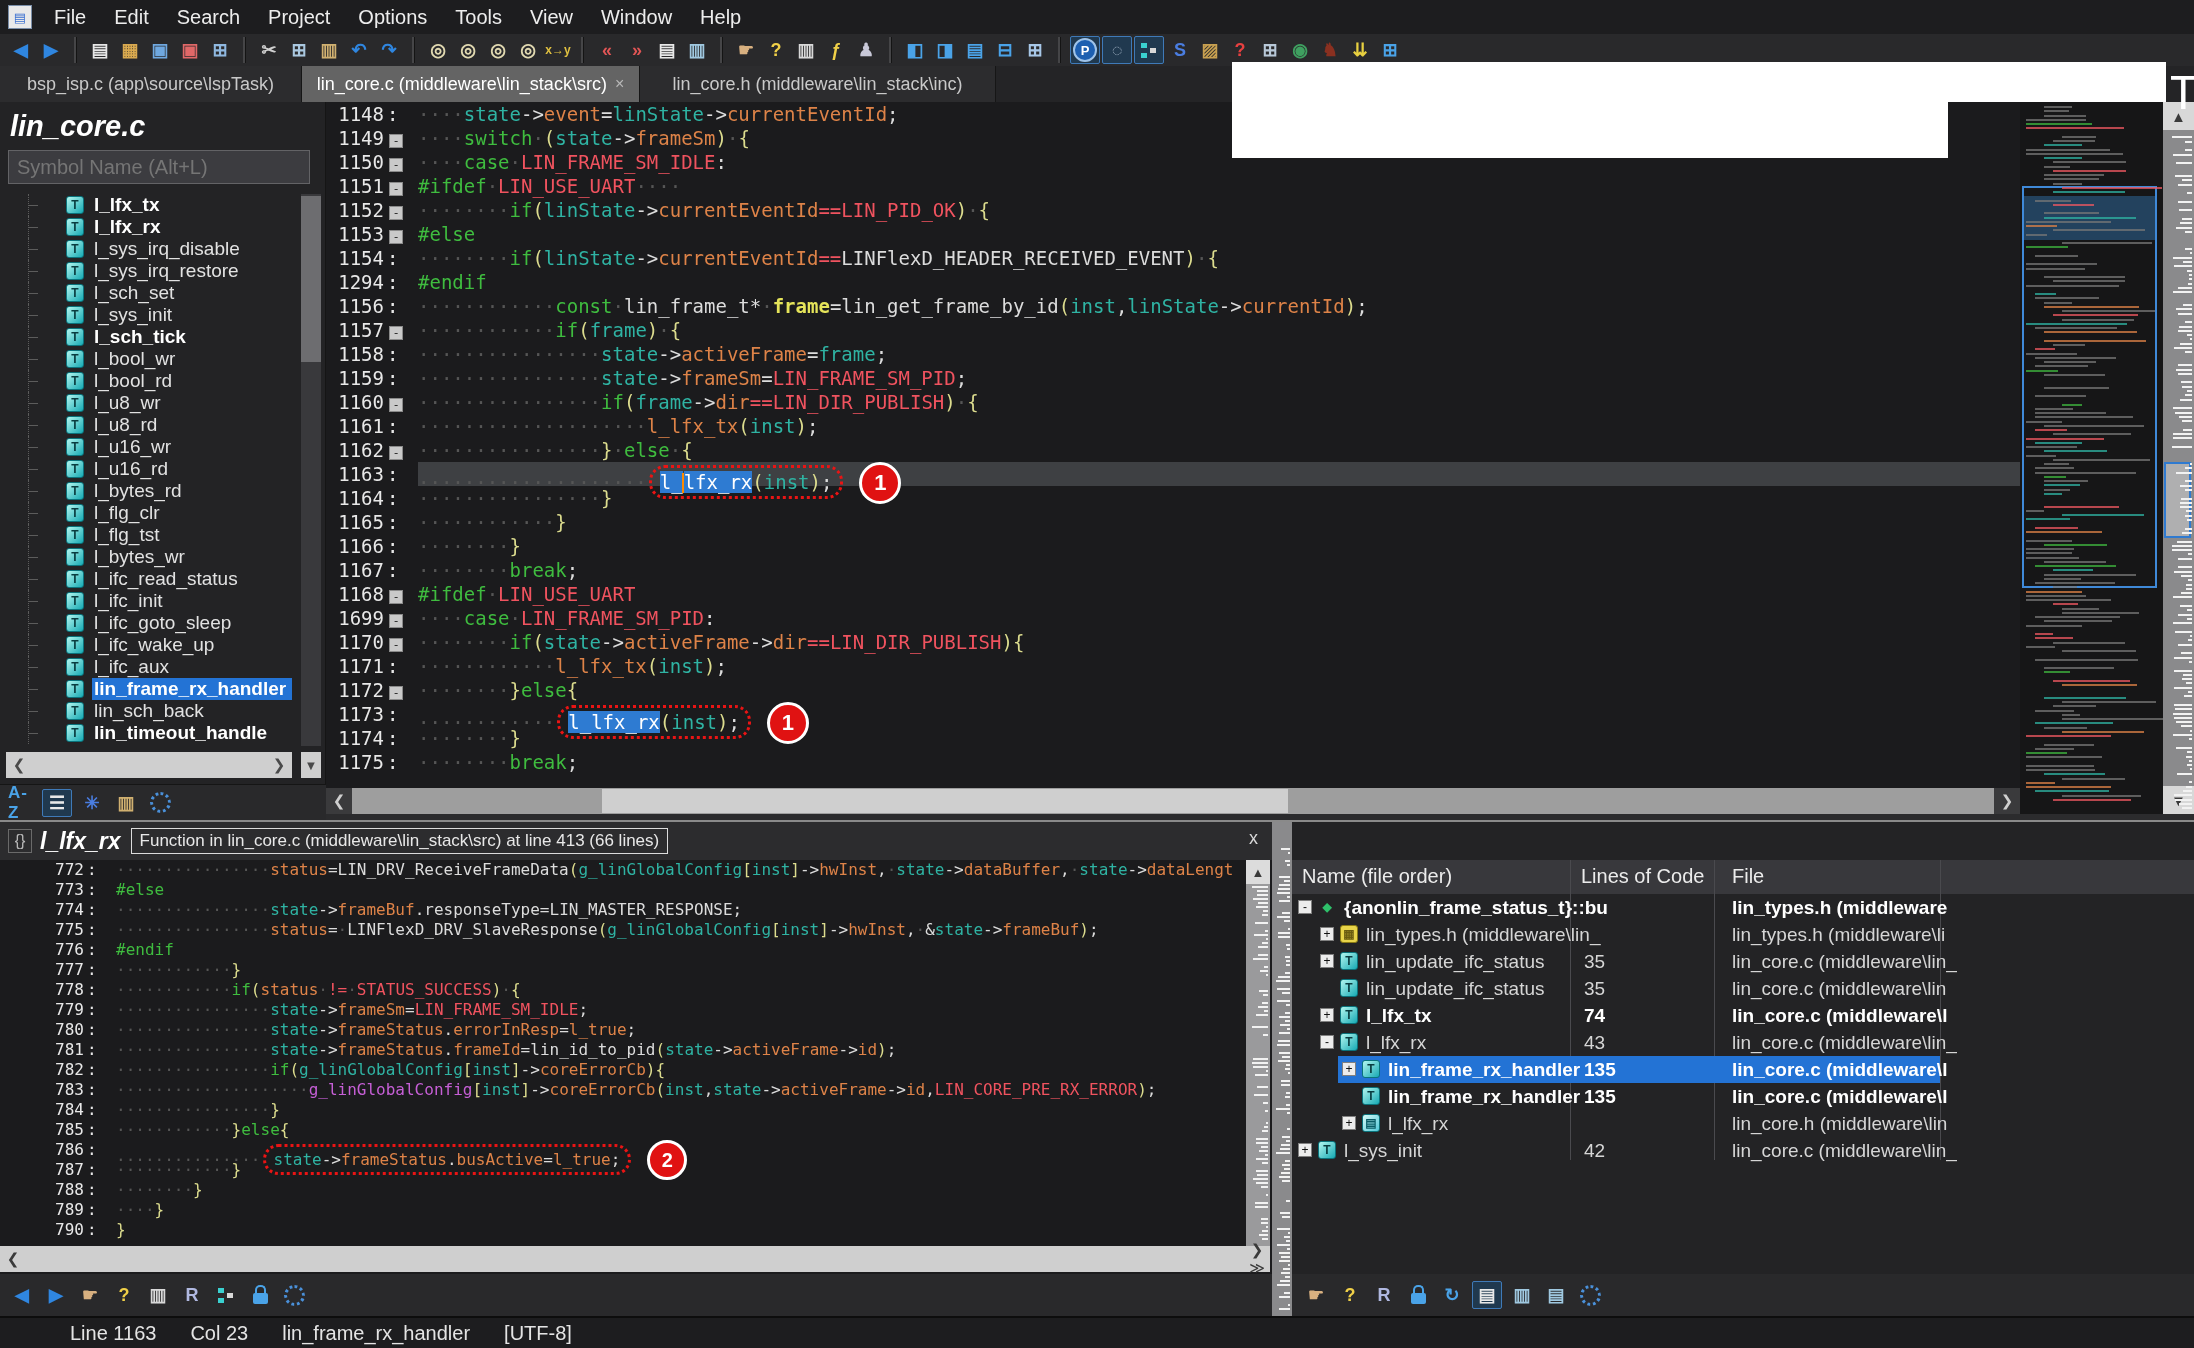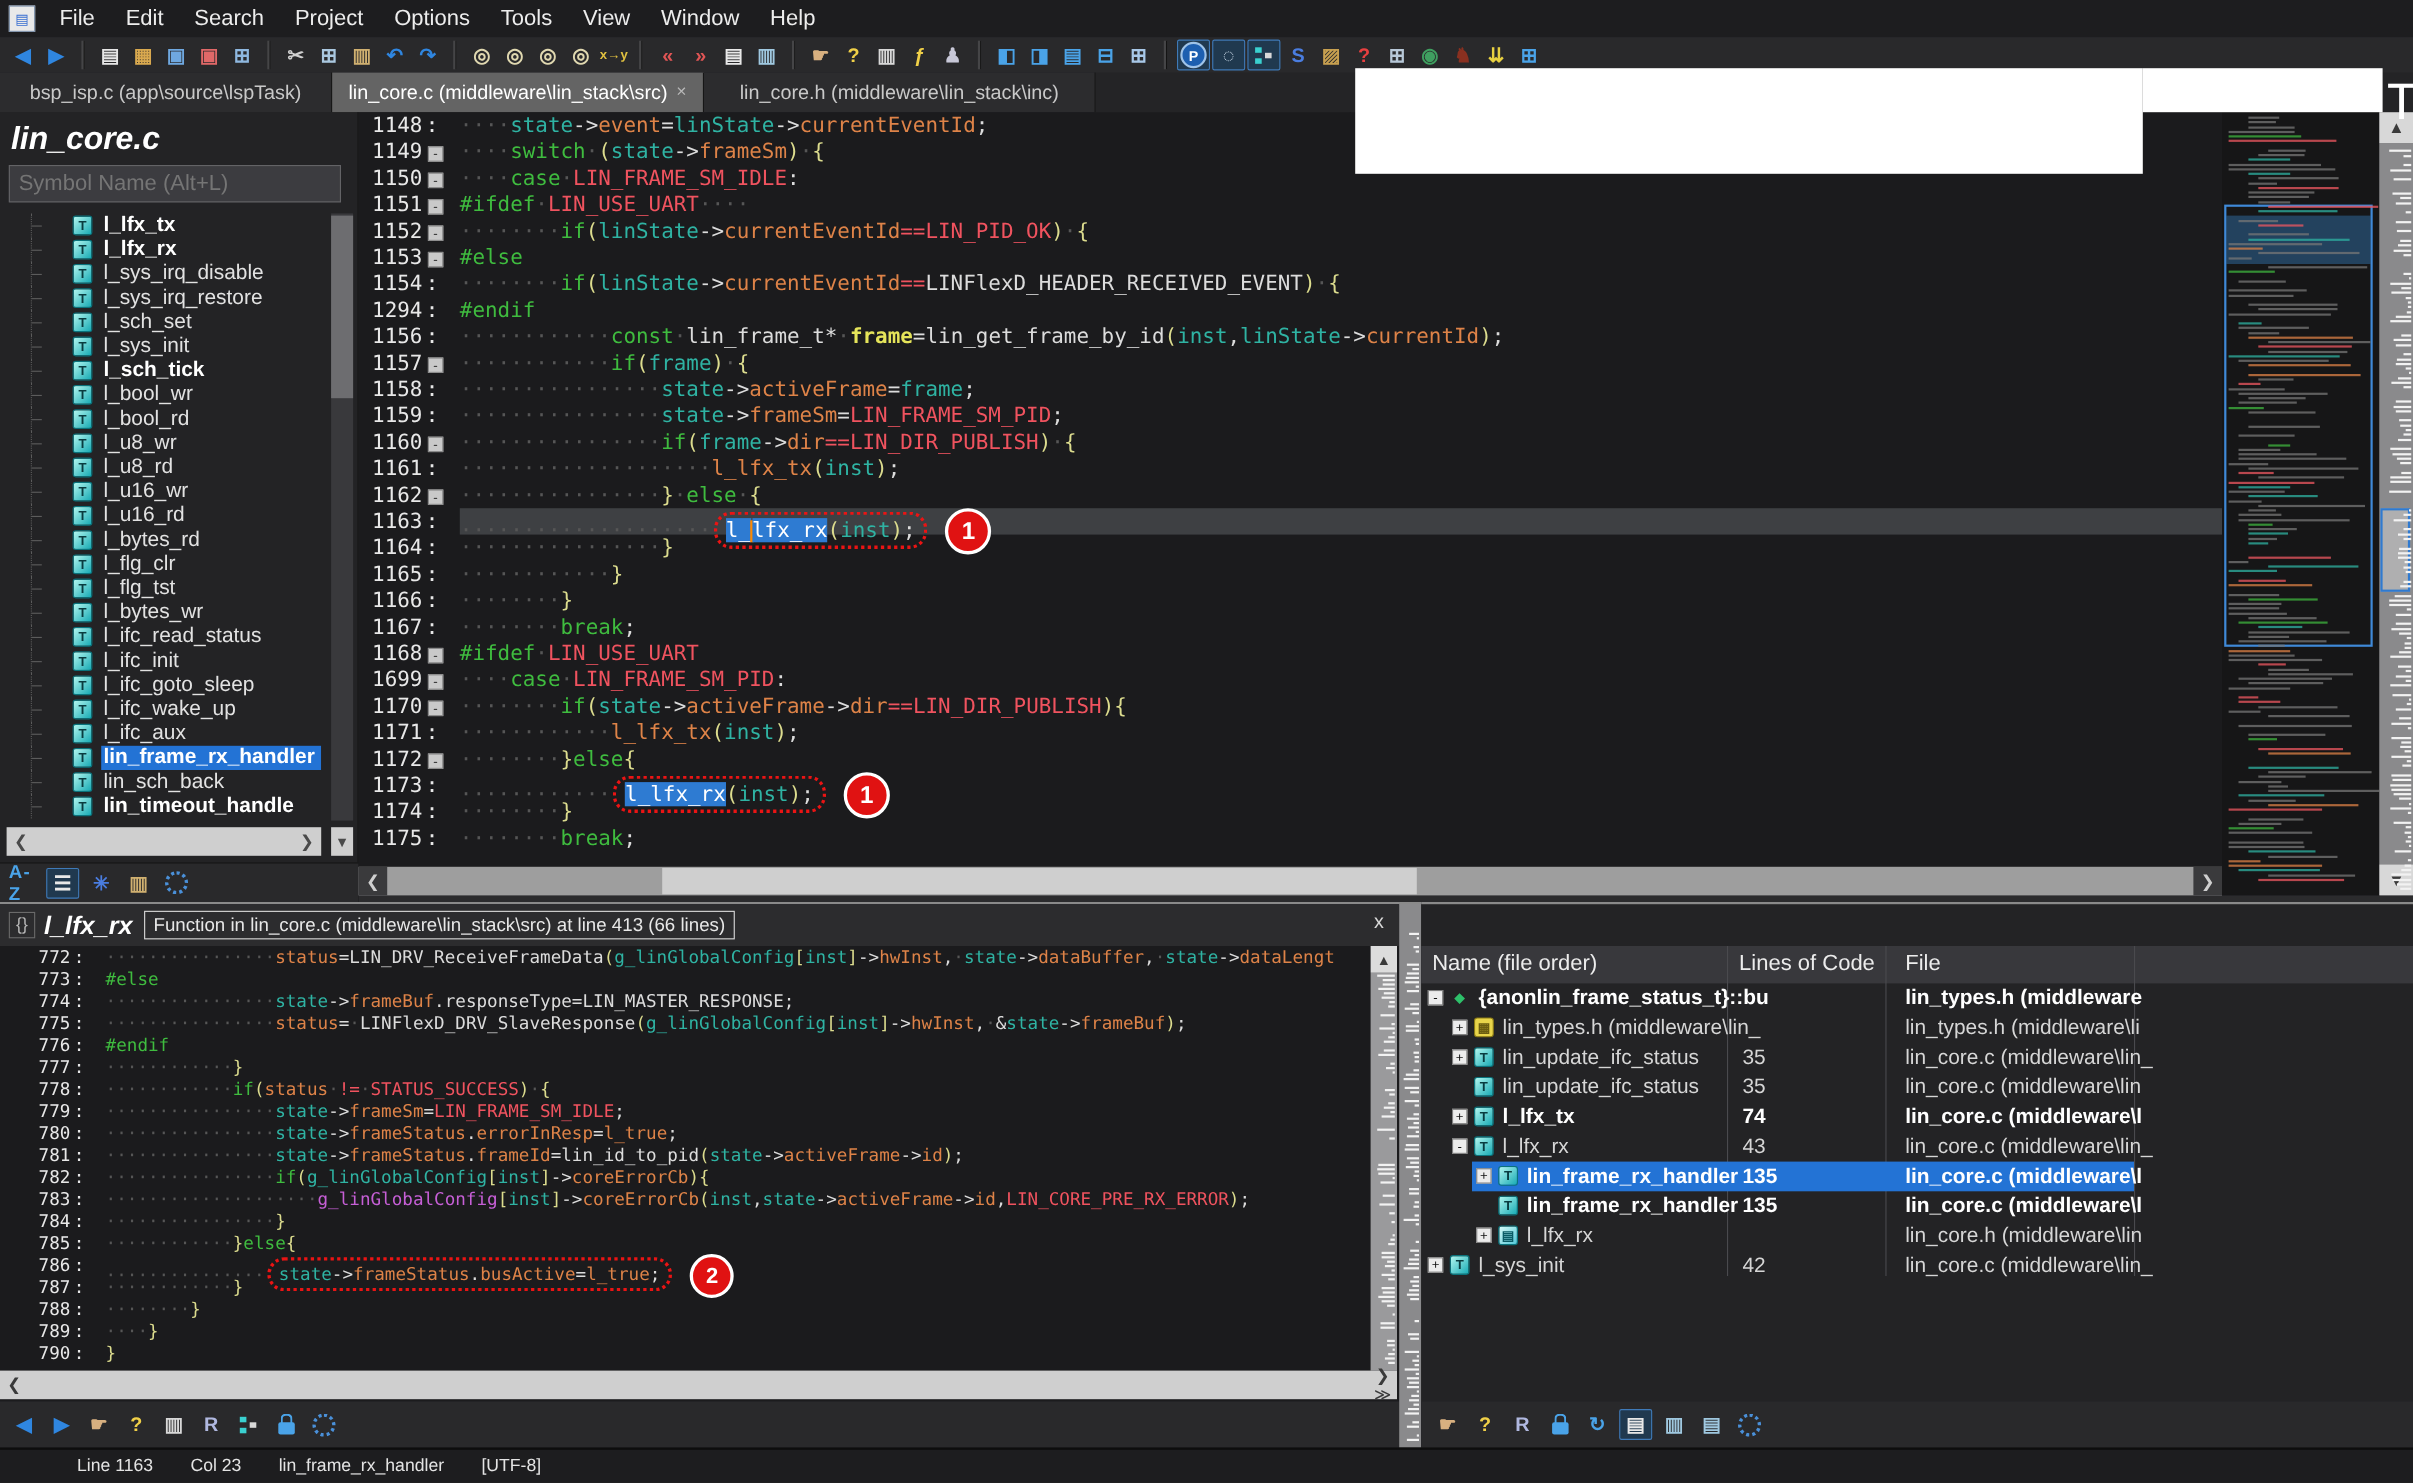--- a/index.html
+++ b/index.html
@@ -104,21 +104,21 @@
 
   
   .panel-preview{left:0;top:820px;width:1272px;height:496px;background:#1b1b1d;border-top:2px solid #8a8a8a;box-sizing:border-box;}
   .pv-header{position:absolute;left:0;top:0;width:1272px;height:38px;background:#2c2c2e;display:flex;align-items:center;}
   .pv-ico{width:22px;height:22px;margin:0 8px;color:#b8b8b8;font-size:16px;display:flex;align-items:center;justify-content:center;border:1px solid #6a6a6a;}
   .pv-sym{font-size:23px;font-weight:bold;font-style:italic;color:#fff;margin-right:10px;}
   .pv-desc{font-size:17px;color:#e8e8e8;border:1px solid #dcdcdc;padding:2px 8px;}
   .pv-close{position:absolute;right:14px;top:6px;color:#d8d8d8;font-size:18px;}
   .pv-code{position:absolute;left:0;top:38px;width:1246px;height:386px;overflow:hidden;}
   .pv-code .cl{height:20px;line-height:20px;font-size:16px;}
-  .pv-code .cl .g{flex:0 0 96px;}
+  .pv-code .cl .g{flex:0 0 96px;margin-left:20px;}
   .pv-code .cl .g .num{width:64px;}
   .pv-code .badge{width:34px;height:34px;line-height:34px;font-size:20px;}
   .pv-vscroll{position:absolute;left:1246px;top:38px;width:24px;height:386px;background:#9a9a9c;overflow:hidden;}
   .pv-vbtn{position:absolute;left:0;top:0;width:24px;height:24px;background:#dcdcdc;color:#3a3a3a;font-size:13px;
      display:flex;align-items:center;justify-content:center;}
   .pv-hscroll{position:absolute;left:0;top:424px;width:1270px;height:26px;background:#cfcfcf;display:flex;
      align-items:center;justify-content:space-between;color:#3a3a3a;font-size:15px;}
   .pv-toolbar{position:absolute;left:0;top:452px;width:1272px;height:42px;background:#29292b;display:flex;
      align-items:center;gap:6px;padding-left:8px;box-sizing:border-box;}
   .splitter{left:1272px;top:820px;width:20px;height:496px;background:#8a8a8c;overflow:hidden;border-top:2px solid #8a8a8a;box-sizing:border-box;}
@@ -144,21 +144,21 @@
   .rel-row .loc{position:absolute;left:292px;}
   .rel-row .fil{position:absolute;left:440px;}
   .rel-row.bold .nm,.rel-row.bold .loc,.rel-row.bold .fil{font-weight:bold;color:#fff;}
   .rel-row.selected{background:linear-gradient(90deg,transparent 0 46px,#2373d5 46px 648px,transparent 648px);}
   .rel-row.selected .nm,.rel-row.selected .loc,.rel-row.selected .fil{color:#fff;font-weight:bold;}
   .rel-toolbar{position:absolute;left:0;top:452px;width:902px;height:42px;background:#29292b;display:flex;
      align-items:center;gap:6px;padding-left:10px;box-sizing:border-box;}
 
   
   .statusbar{left:0;top:1316px;width:2194px;height:32px;background:#1d1d1f;border-top:2px solid #0d0d0d;
-     display:flex;align-items:center;font-size:16px;color:#e4e4e4;box-sizing:border-box;}
+     display:flex;align-items:center;font-size:20px;color:#e4e4e4;box-sizing:border-box;}
   .statusbar span{margin-right:34px;}
   .statusbar .first{margin-left:70px;}
 
   
   .white-a{left:1232px;top:62px;width:716px;height:96px;background:#ffffff;z-index:50;}
   .white-b{left:1948px;top:62px;width:218px;height:40px;background:#ffffff;z-index:50;}
   .art-t{left:2170px;top:68px;z-index:51;color:#fff;font-size:44px;font-family:"DejaVu Sans Mono",monospace;}
 </style>
 </head>
 <body>

